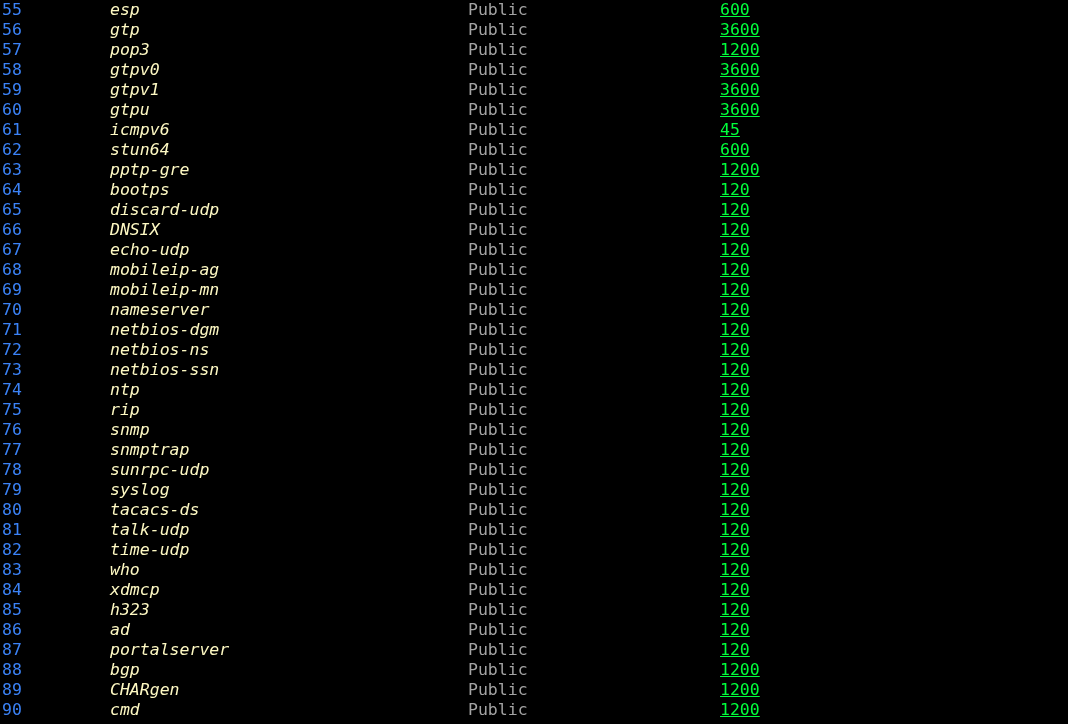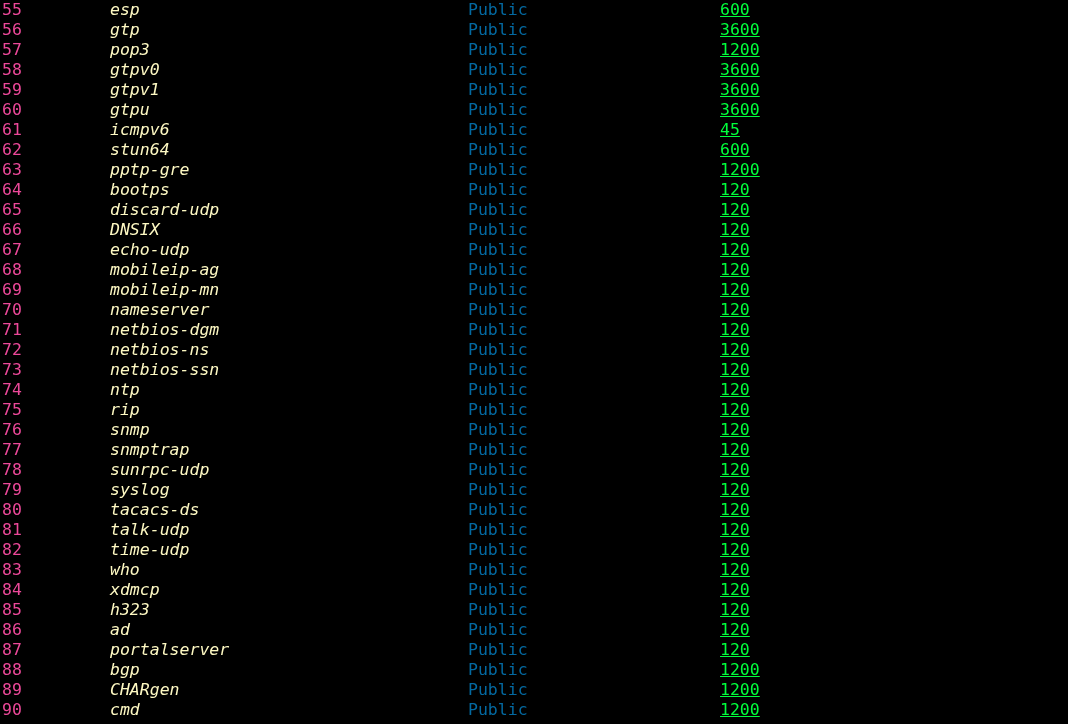--- a/index.html
+++ b/index.html
@@ -23,32 +23,32 @@
     top: 0;
     left: 2px;
   }
   .row {
     display: block;
     height: 20px;
   }
   .col-num {
     display: inline-block;
     width: 108px; 
-    color: #ec4899;
+    color: #3b82f6;
   }
   .col-name {
     display: inline-block;
     width: 358px;
     color: #fef9c3;
     font-style: italic;
   }
   .col-scope {
     display: inline-block;
     width: 252px;
-    color: #0369a1;
+    color: #a3a3a3;
   }
   .col-val {
     display: inline-block;
     color: #00ff3c;
     text-decoration: underline;
   }
 </style>
 </head>
 <body>
 

